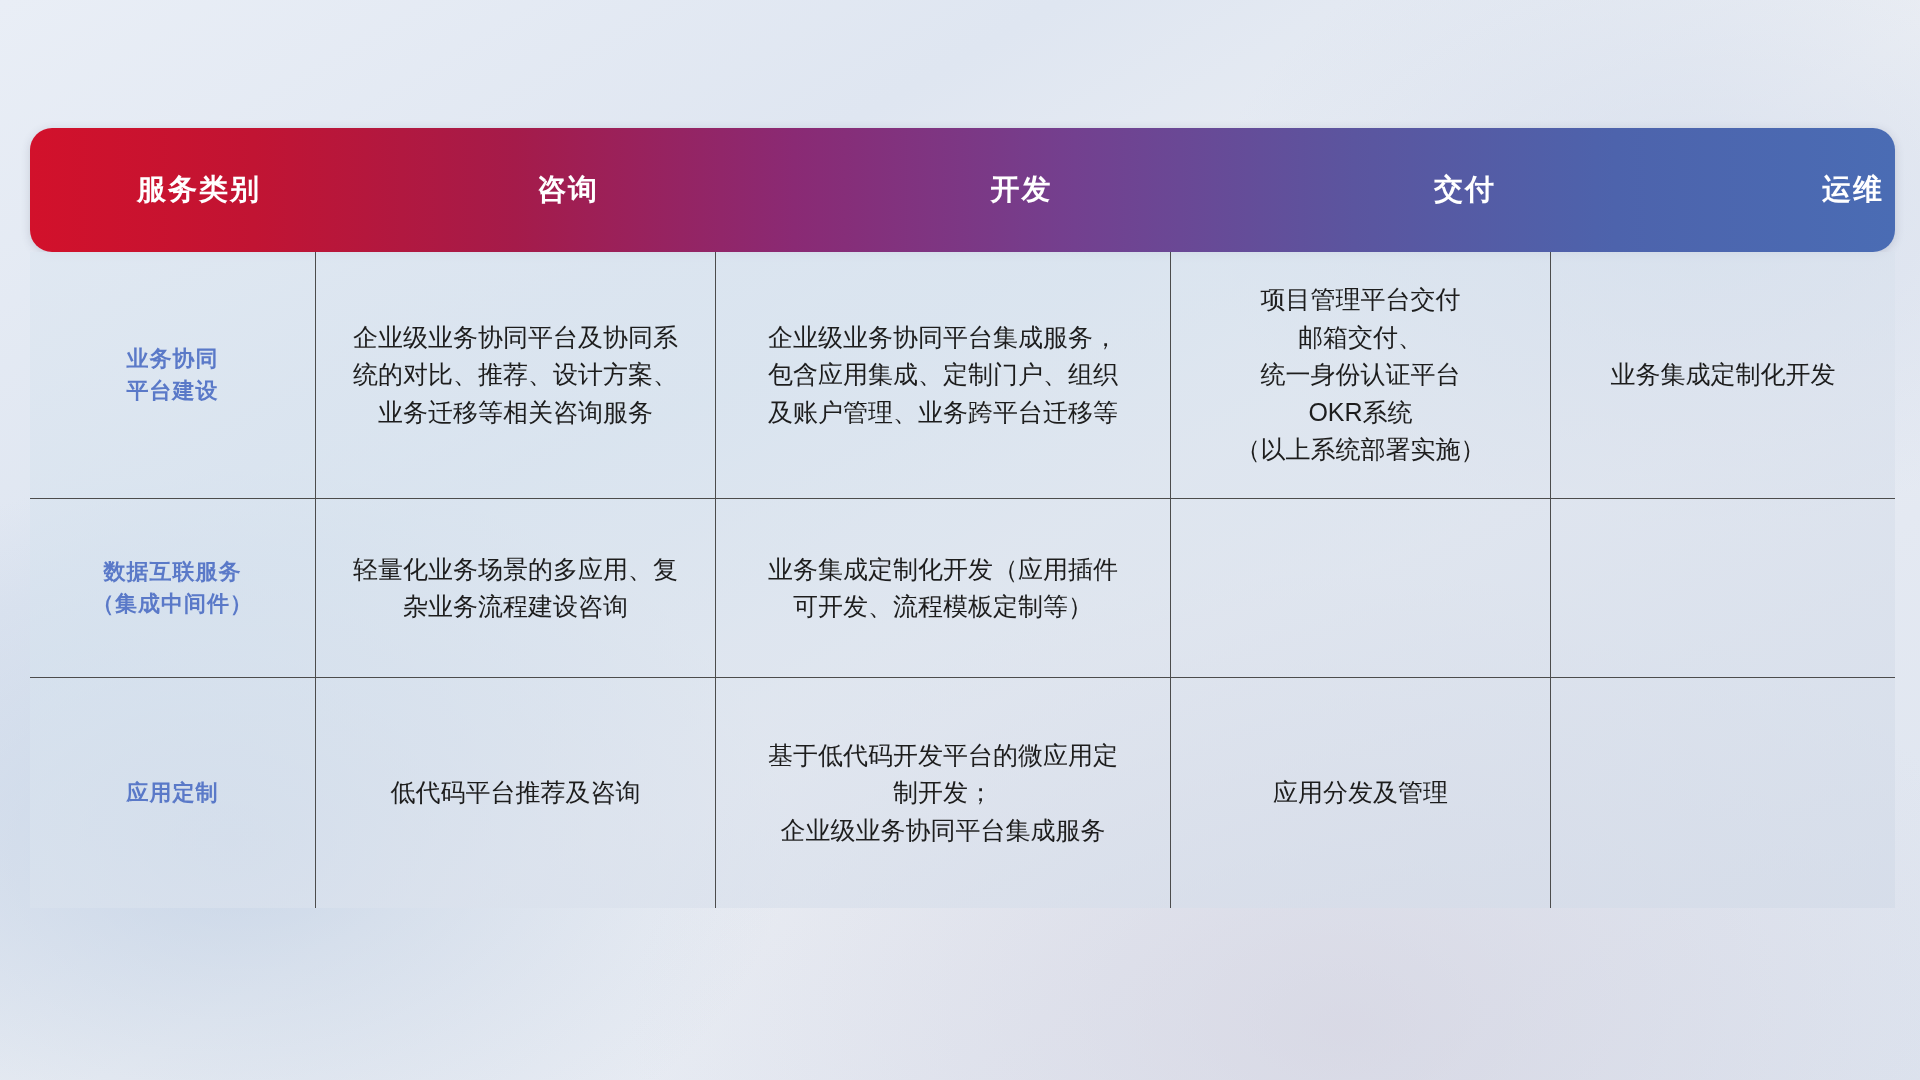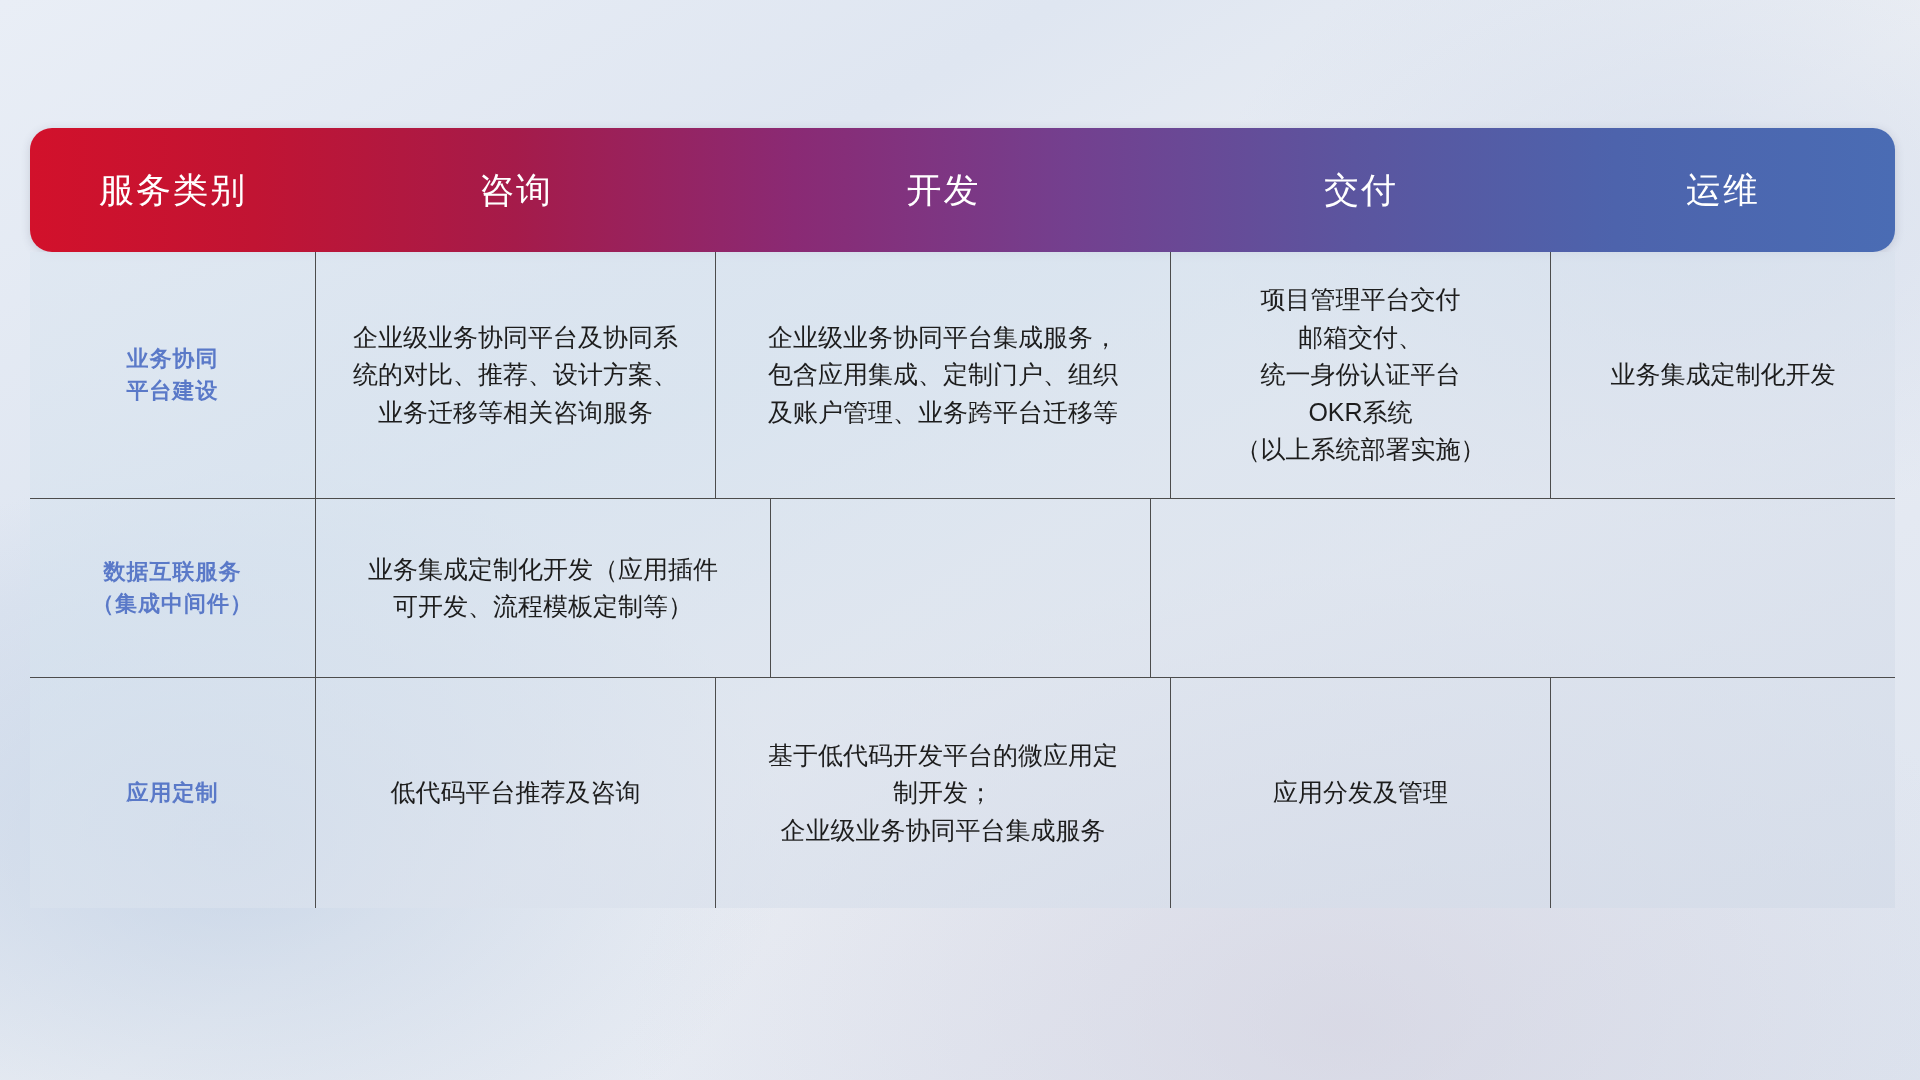--- a/index.html
+++ b/index.html
@@ -46,23 +46,24 @@
         #4d63ac 85%,
         #4a6cb4 100%);
     box-shadow: 0 2px 10px rgba(60,60,90,0.18);
     overflow: hidden;
   }
   .header-cell {
     display: flex;
     align-items: center;
     justify-content: center;
     color: #ffffff;
-    font-size: 35px;
-    font-weight: normal;
+    font-size: 29px;
+    font-weight: bold;
     letter-spacing: 2px;
+    padding-left: 26px;
   }
   .col-0 { width: 286px; flex: 0 0 286px; }
   .col-1 { width: 400px; flex: 0 0 400px; }
   .col-2 { width: 455px; flex: 0 0 455px; }
   .col-3 { width: 380px; flex: 0 0 380px; }
   .col-4 { width: 344px; flex: 0 0 344px; }
 
   
   .body-area {
     position: relative;
@@ -138,20 +139,22 @@
 邮箱交付、
 统一身份认证平台
 OKR系统
 （以上系统部署实施）</div>
         <div class="cell last col-4">业务集成定制化开发</div>
       </div>
 
       <div class="row r1">
         <div class="cell first col-0">数据互联服务
 （集成中间件）</div>
+        <div class="cell col-1">轻量化业务场景的多应用、复
+杂业务流程建设咨询</div>
         <div class="cell col-2">业务集成定制化开发（应用插件
 可开发、流程模板定制等）</div>
         <div class="cell col-3"></div>
         <div class="cell last col-4"></div>
       </div>
 
       <div class="row r2">
         <div class="cell first col-0">应用定制</div>
         <div class="cell col-1">低代码平台推荐及咨询</div>
         <div class="cell col-2">基于低代码开发平台的微应用定

